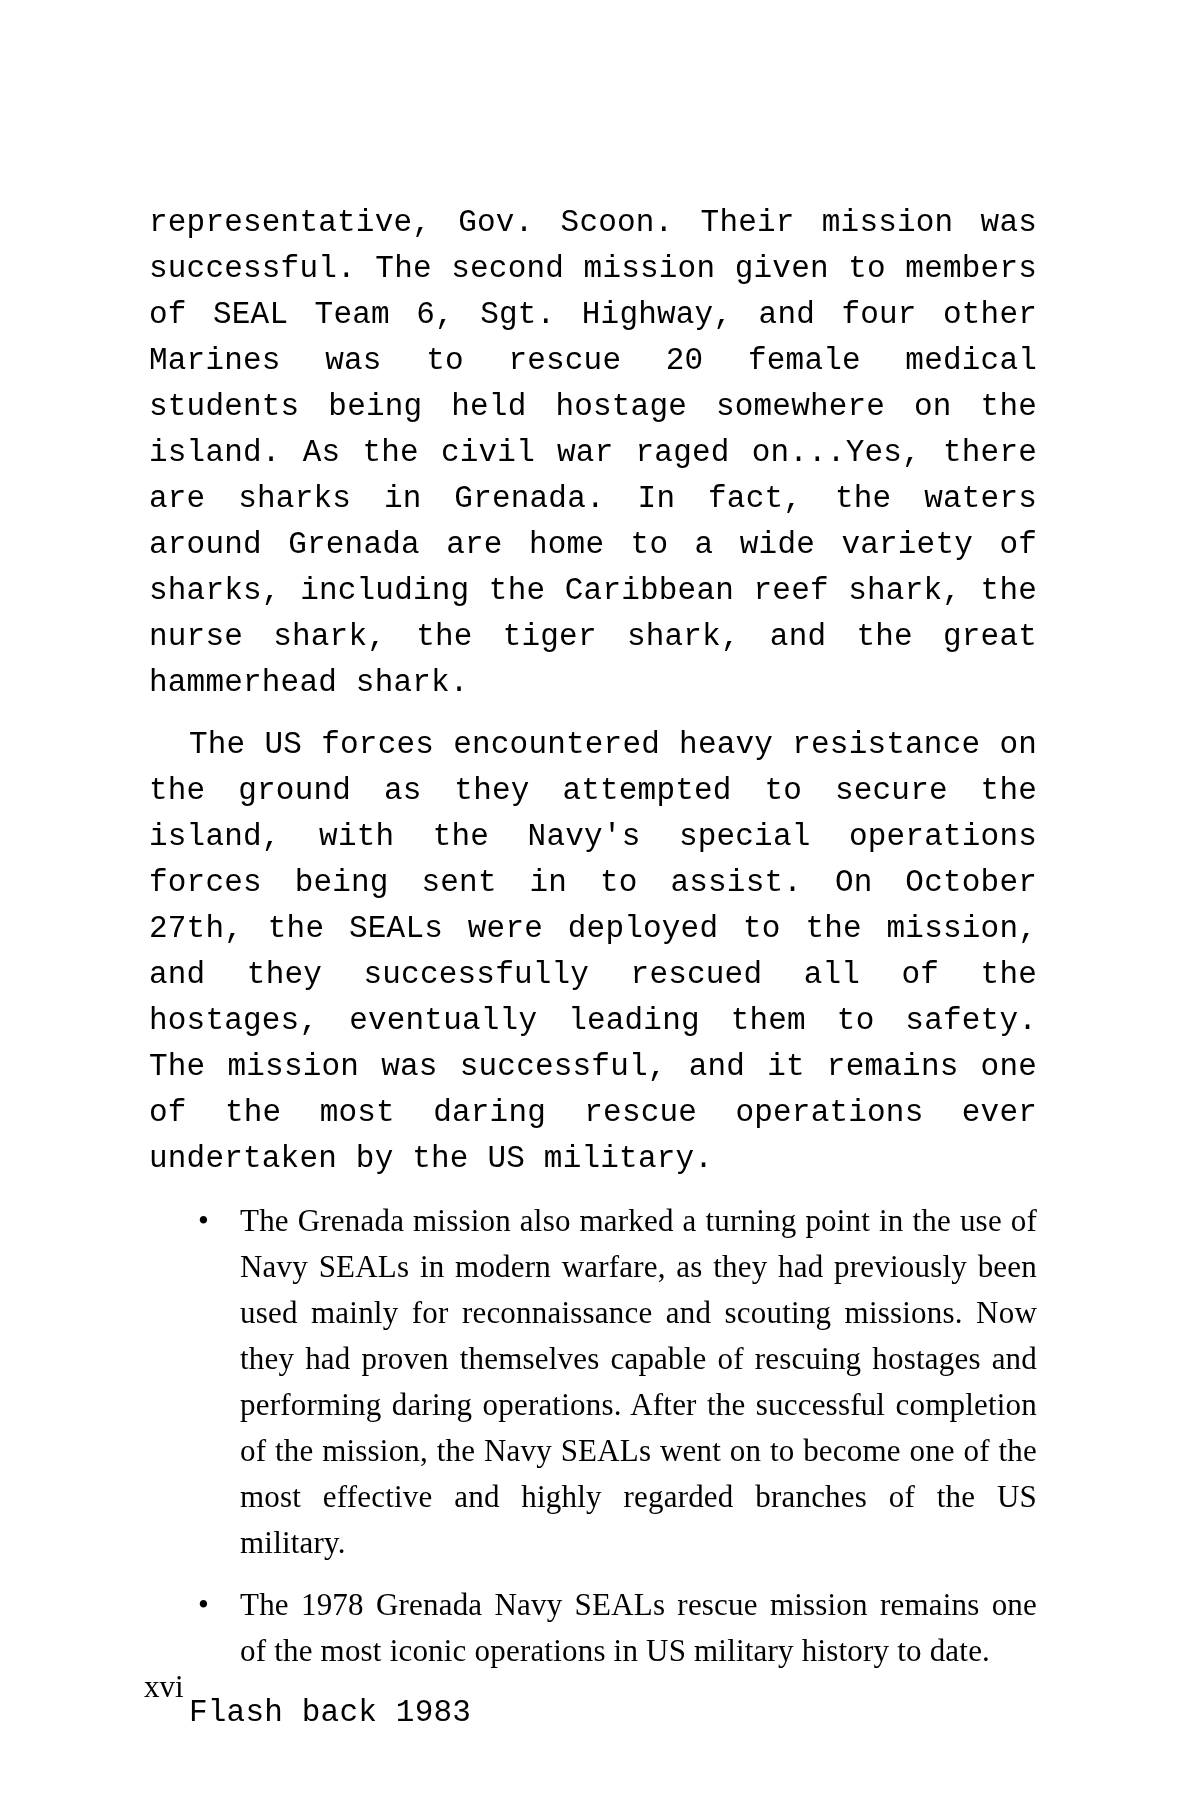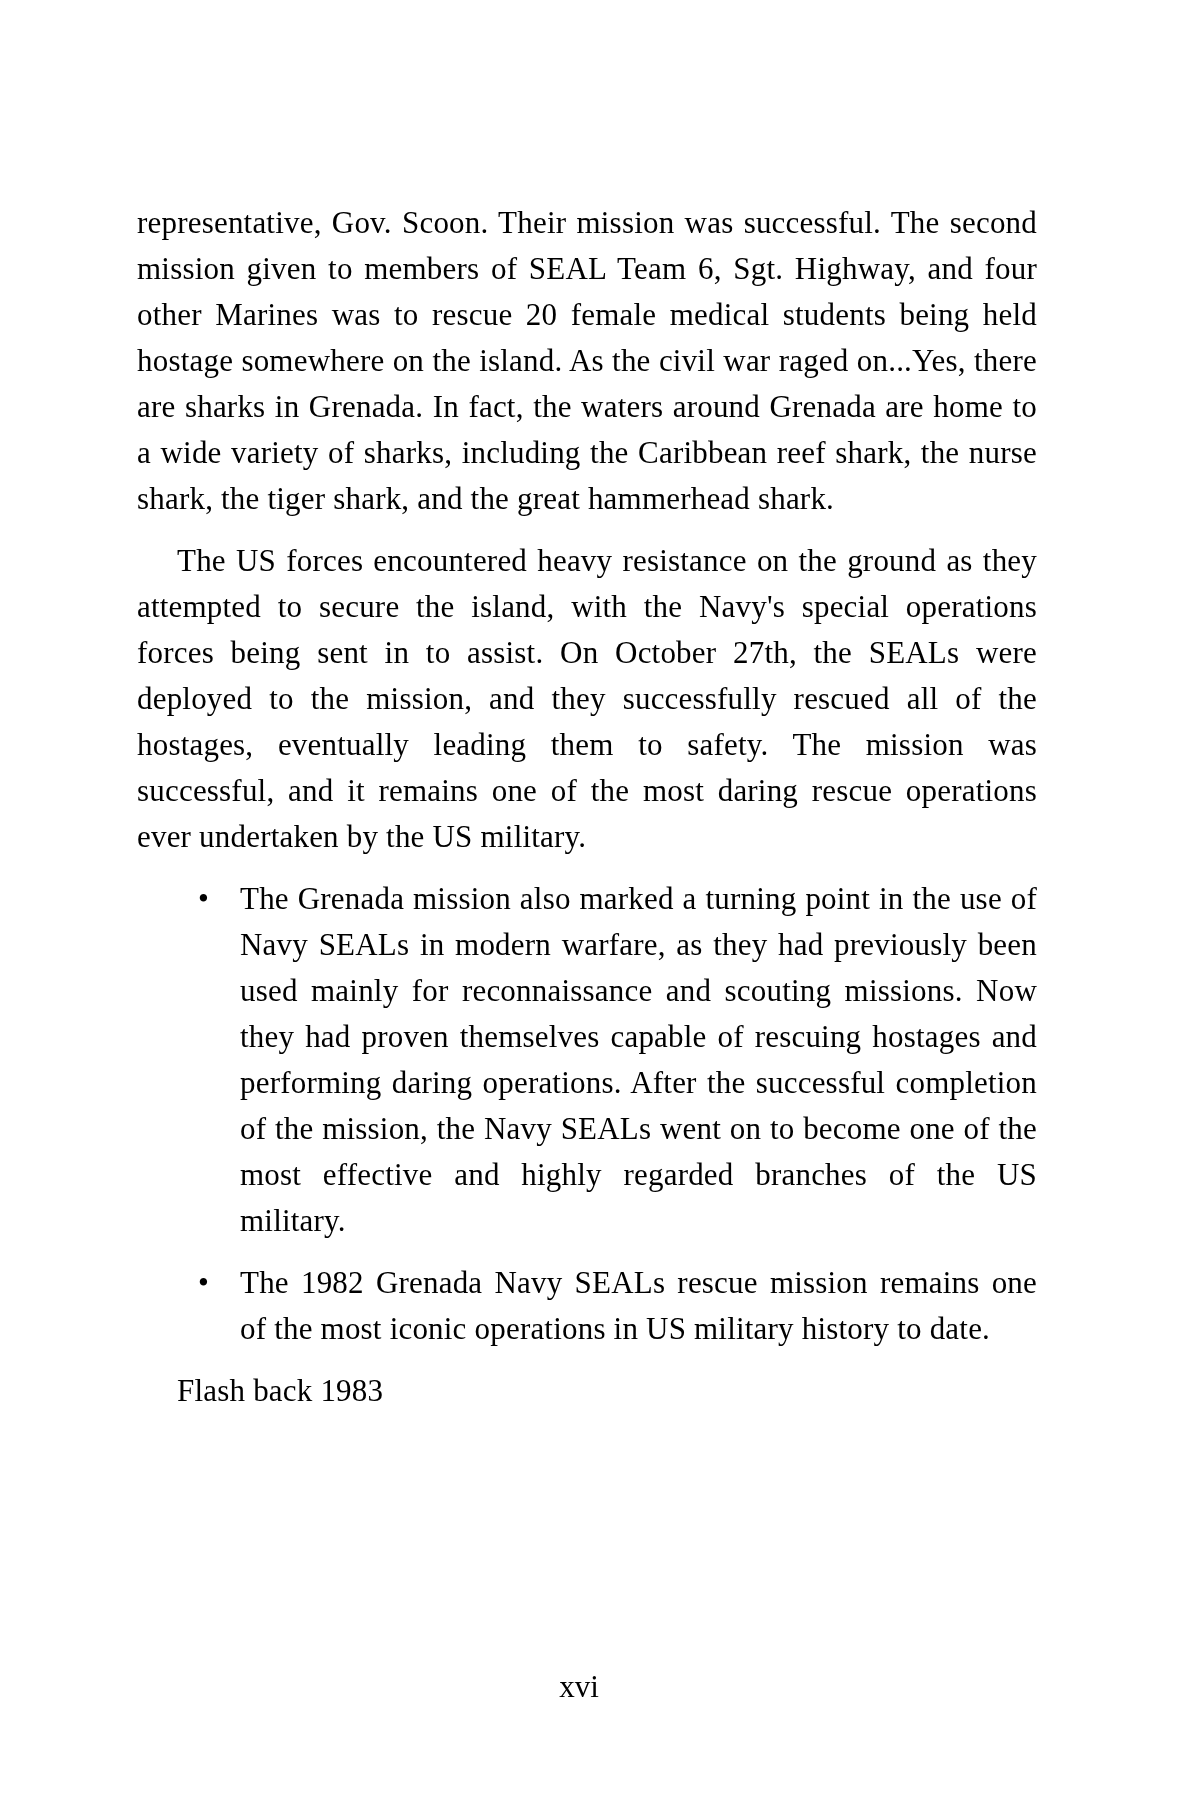--- a/index.html
+++ b/index.html
@@ -20,21 +20,22 @@
     position: absolute;
     left: 137px;
     top: 200px;
     width: 900px;
     font-size: 31px;
     line-height: 46px;
     text-align: justify;
     letter-spacing: 0.2px;
   }
   .para {
-    margin: 0 0 16px 0;
+    margin: 0 0 16px 12px;
+    font-family: Liberation Mono, monospace;
   }
   .indent {
     text-indent: 40px;
   }
   .bullets {
     list-style: none;
     margin: 0 0 16px 0;
     padding: 0 0 0 103px;
   }
   .bullet {
@@ -44,24 +45,23 @@
   .bullet:last-child {
     margin-bottom: 0;
   }
   .marker {
     position: absolute;
     left: -42px;
     top: 0;
   }
   .folio {
     position: absolute;
-    left: 129px;
+    left: 144px;
     top: 1664px;
     width: 900px;
-    text-align: center;
     font-size: 31px;
     line-height: 46px;
   }
 </style>
 </head>
 <body>
 
 <div class="page">
   <main class="text-column">
 
@@ -69,21 +69,21 @@
 
     <p class="para indent">The US forces encountered heavy resistance on the ground as they attempted to secure the island, with the Navy's special operations forces being sent in to assist. On October 27th, the SEALs were deployed to the mission, and they successfully rescued all of the hostages, eventually leading them to safety. The mission was successful, and it remains one of the most daring rescue operations ever undertaken by the US military.</p>
 
     <ul class="bullets">
       <li class="bullet">
         <span class="marker">•</span>
         <span class="btext">The Grenada mission also marked a turning point in the use of Navy SEALs in modern warfare, as they had previously been used mainly for reconnaissance and scouting missions. Now they had proven themselves capable of rescuing hostages and performing daring operations. After the successful completion of the mission, the Navy SEALs went on to become one of the most effective and highly regarded branches of the US military.</span>
       </li>
       <li class="bullet">
         <span class="marker">•</span>
-        <span class="btext">The 1982 Grenada Navy SEALs rescue mission remains one of the most iconic operations in US military history to date.</span>
+        <span class="btext">The 1978 Grenada Navy SEALs rescue mission remains one of the most iconic operations in US military history to date.</span>
       </li>
     </ul>
 
     <p class="para indent">Flash back 1983</p>
 
 
   </main>
 
   <footer class="folio">xvi</footer>
 </div>

